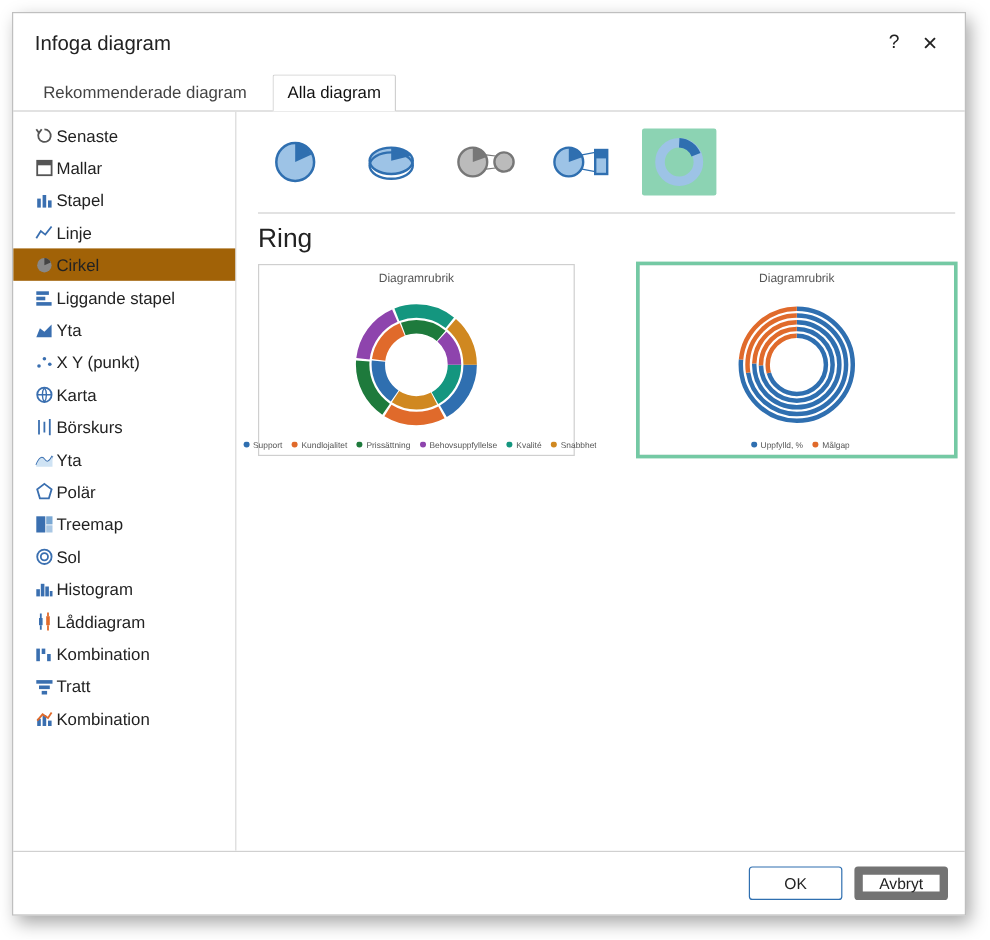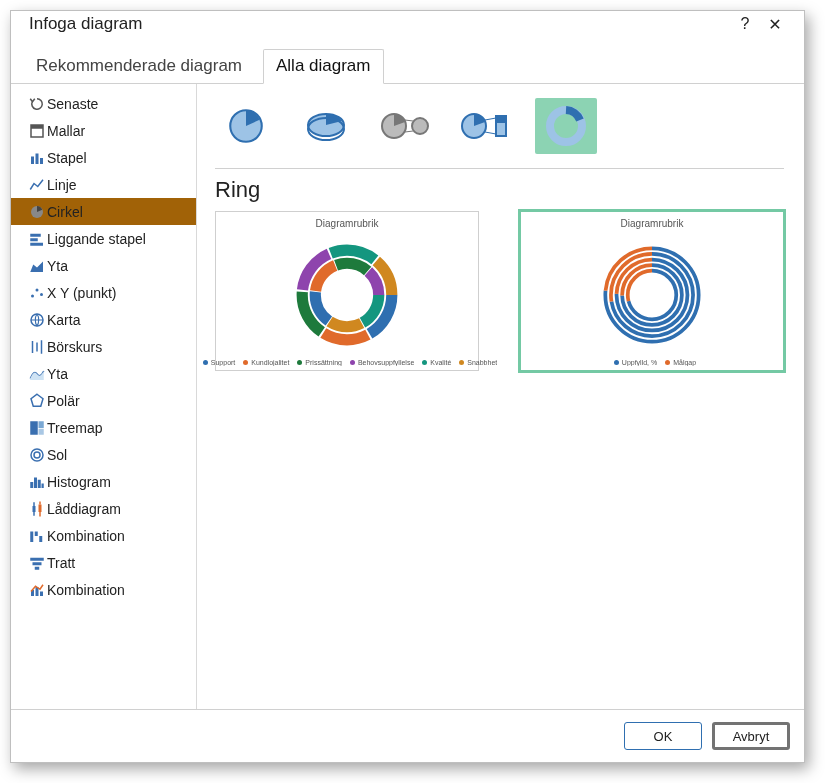--- a/index.html
+++ b/index.html
@@ -15,38 +15,38 @@
     top: 10px; left: 10px;
     width: 795px; height: 753px;
     background: #fff;
     border: 1px solid #bfbfbf;
     box-shadow: 4px 6px 14px rgba(0,0,0,.35);
     display: flex;
     flex-direction: column;
   }
   .titlebar {
     display: flex;
-    align-items: center;
-    padding: 3px 14px 6px 18px;
+    align-items: flex-start;
+    padding: 16px 14px 6px 18px;
     font-size: 17px;
     color: #222;
   }
   .titlebar .title { flex: 1; }
   .titlebar .help, .titlebar .close {
     width: 30px; text-align: center;
     font-size: 16px; color: #222;
     cursor: pointer;
   }
   .titlebar .close { font-size: 16px; }
   .tabs {
     display: flex;
     gap: 8px;
     padding: 8px 12px 0 12px;
     border-bottom: 1px solid #d0d0d0;
-    font-size: 17px;
+    font-size: 14px;
   }
   .tab {
     padding: 6px 12px 7px 12px;
     color: #444;
     cursor: pointer;
     position: relative;
     top: 1px;
     border: 1px solid transparent;
     border-bottom: none;
   }
@@ -79,21 +79,21 @@
   .side-item .icon {
     width: 20px; height: 18px;
     display: inline-flex; align-items:center; justify-content:center;
     color: #3a6fb0;
   }
   .side-item.selected {
     background: #a16207;
   }
   .content {
     flex: 1;
-    padding: 10px 20px 10px 18px;
+    padding: 10px 8px 10px 18px;
     display: flex;
     flex-direction: column;
   }
   .subtype-row {
     display: flex;
     gap: 18px;
     align-items: center;
     padding: 4px 0 14px 0;
     border-bottom: 1px solid #d0d0d0;
   }
@@ -155,21 +155,21 @@
     display: flex;
     justify-content: flex-end;
     gap: 10px;
   }
   .btn {
     min-width: 78px;
     height: 28px;
     font-size: 13px;
     color: #222;
     background: #fff;
-    border: 3px solid #737373;
+    border: 7px solid #737373;
     border-radius: 3px;
     cursor: pointer;
   }
   .btn.primary {
     border: 1.5px solid #2f6fb0;
   }
 </style>
 </head>
 <body>
 

